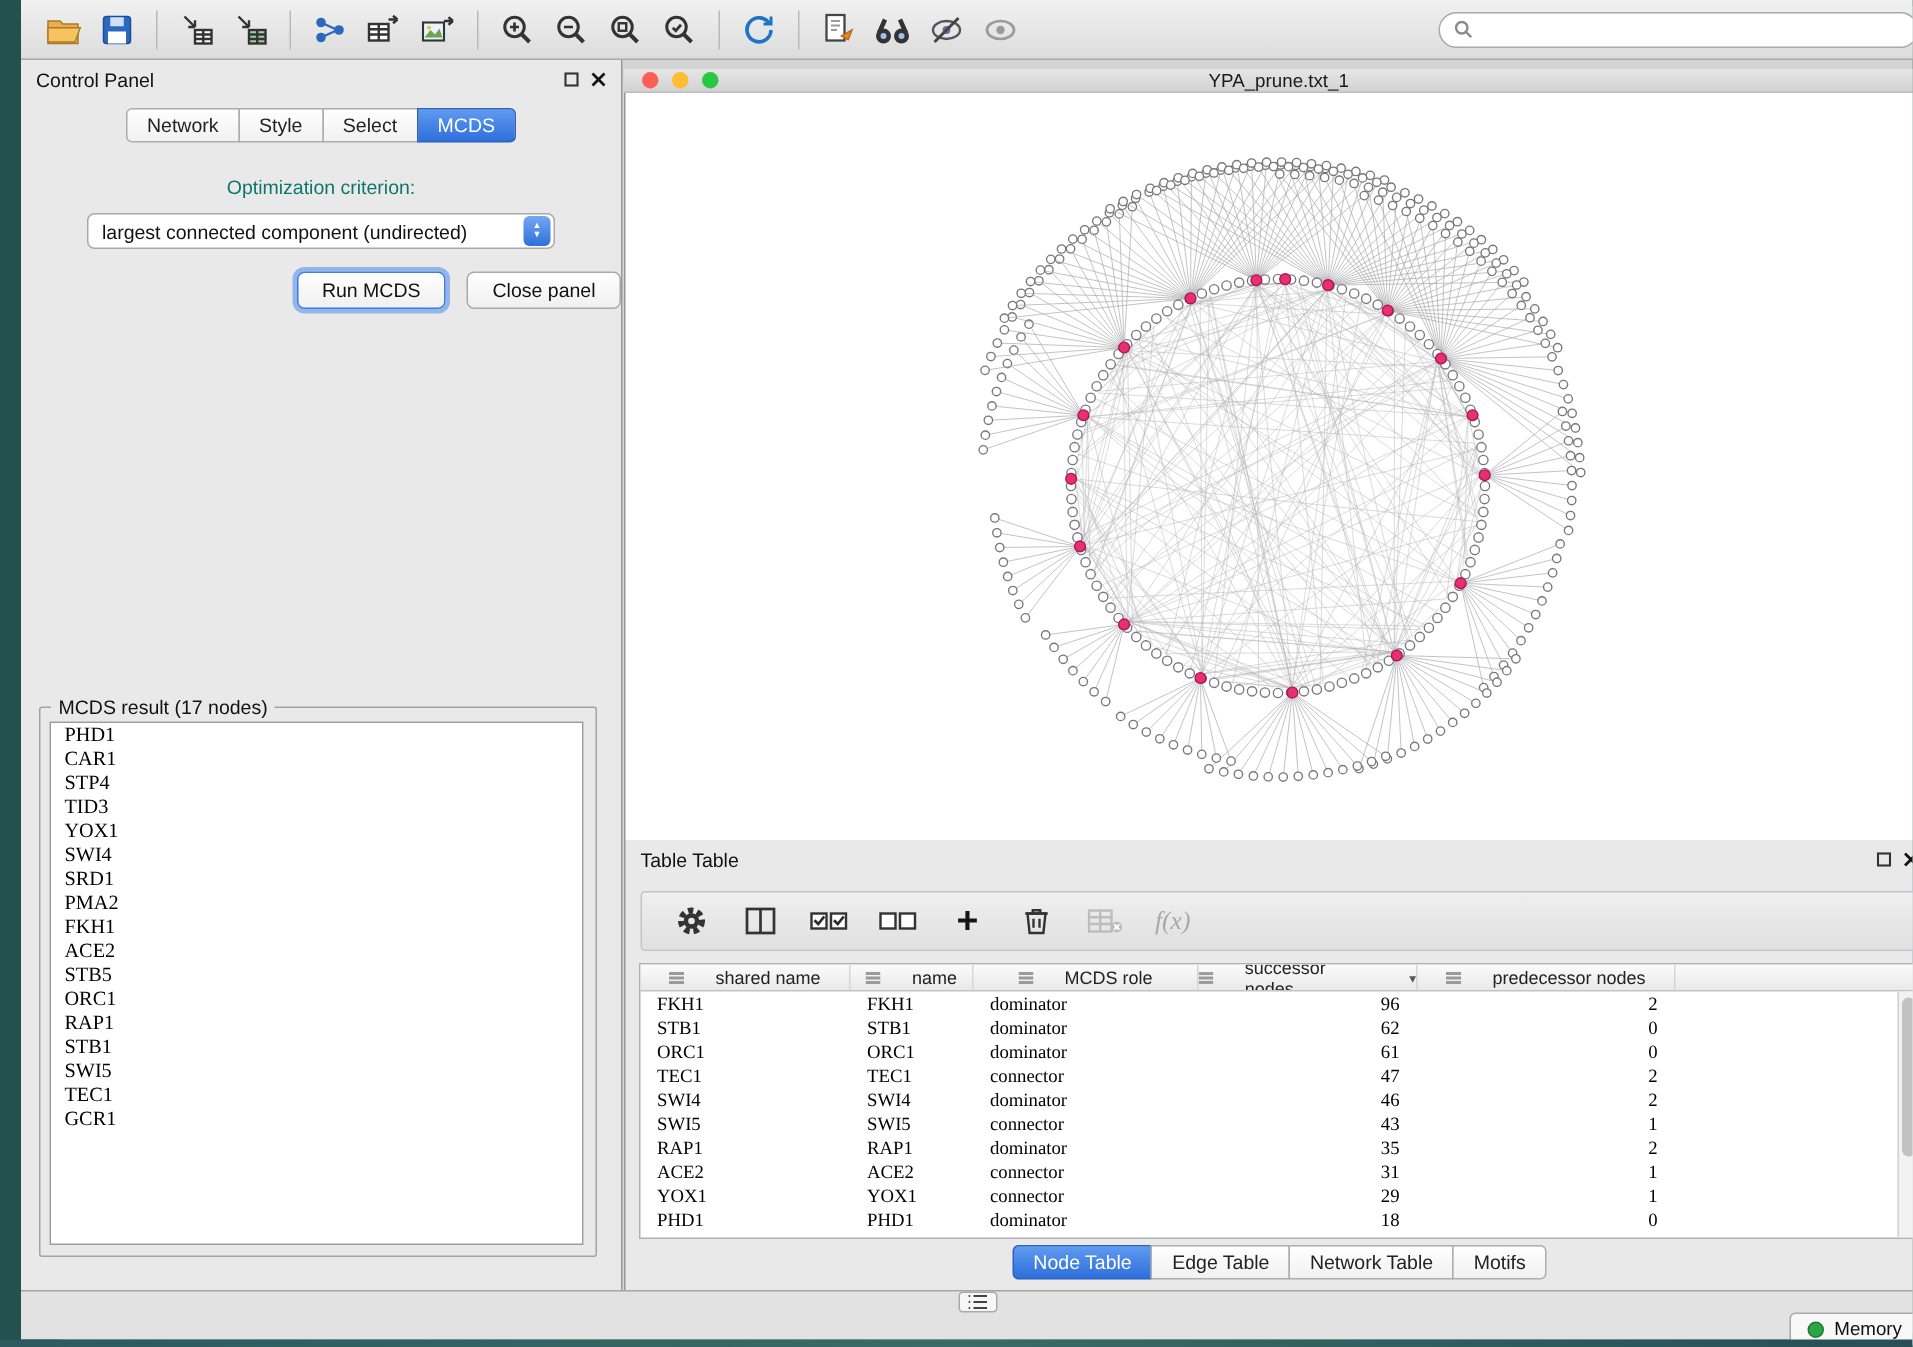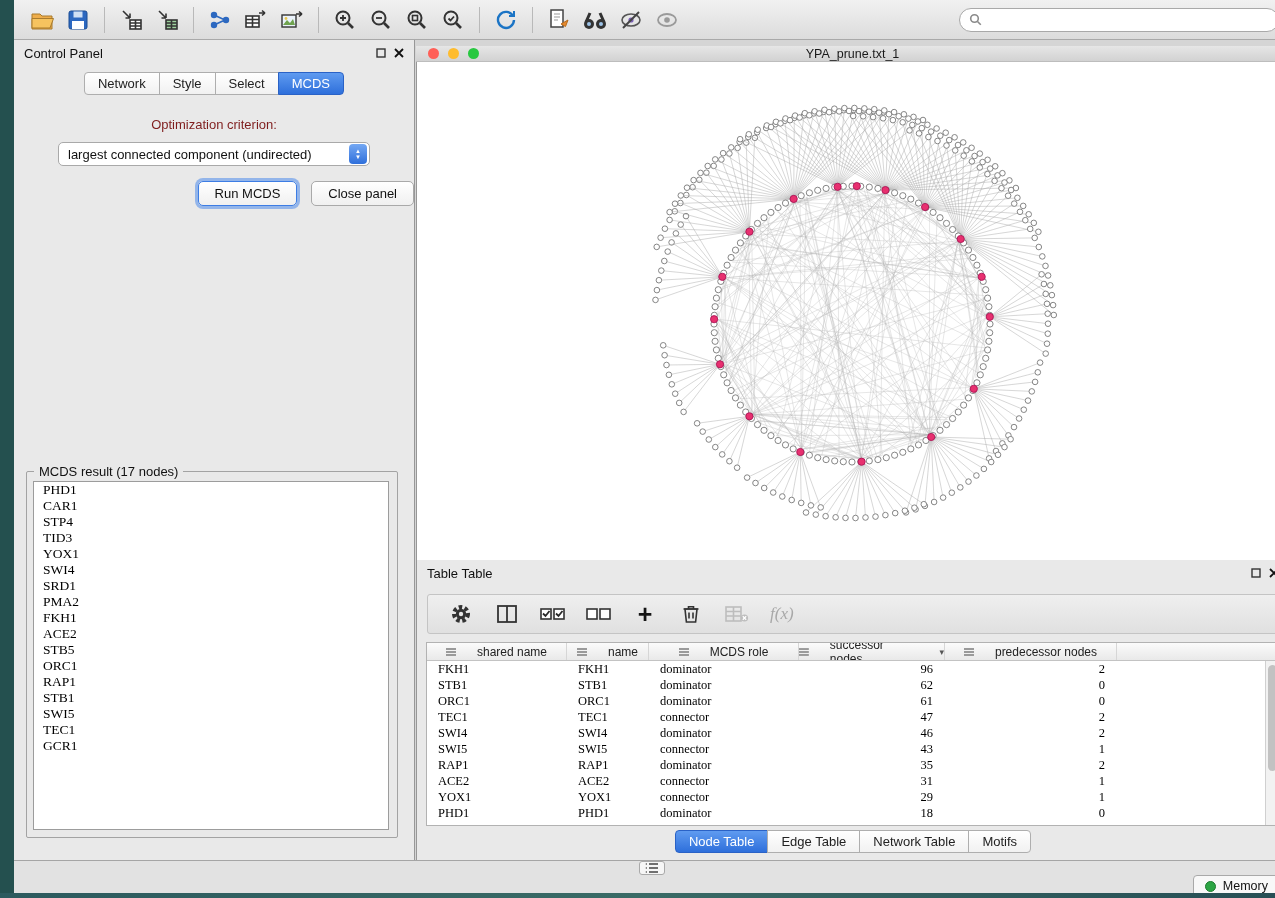--- a/index.html
+++ b/index.html
@@ -21,21 +21,21 @@
   .control-panel { position:absolute; left:0; top:40px; width:401px; height:820px;
     background:#e9e9e9; border-right:1px solid #979797; }
   .panel-header { height:26px; display:flex; align-items:center; padding:0 10px; font-size:13px; color:#111; }
   .panel-header .ph-icons { margin-left:auto; display:flex; gap:8px; align-items:center; }
   .cp-tabs { display:flex; justify-content:center; margin-top:6px; }
   .tab { padding:3px 13px; background:linear-gradient(#ffffff,#f1f1f1); border:1px solid #aeaeae;
     margin-left:-1px; font-size:13px; color:#222; }
   .tab:first-child { border-radius:4px 0 0 4px; margin-left:0; }
   .tab:last-child { border-radius:0 4px 4px 0; }
   .tab.active { background:linear-gradient(#5f9bf0,#2e6fdb); color:#fff; border-color:#2a62c6; }
-  .opt-label { text-align:center; margin-top:22px; font-size:13px; color:#7f1d1d; }
+  .opt-label { text-align:center; margin-top:22px; font-size:13px; color:#0f766e; }
   .dropdown { margin:10px auto 0; width:312px; height:24px; background:#fff; border:1px solid #a9a9a9;
     border-radius:5px; display:flex; align-items:center; }
   .dd-text { flex:1; font-size:13px; padding-left:9px; color:#111; white-space:nowrap; }
   .dd-stepper { width:18px; height:20px; margin-right:2px; border-radius:4px;
     background:linear-gradient(#74a8f3,#2e6fdb); color:#fff; display:flex; flex-direction:column;
     align-items:center; justify-content:center; font-size:6px; line-height:6px; }
   .btn-row { display:flex; justify-content:flex-end; gap:14px; margin-top:15px; }
   .btn { padding:4px 16px; font-size:13px; color:#111; background:linear-gradient(#ffffff,#f0f0f0);
     border:1px solid #a9a9a9; border-radius:5px; }
   .btn.focused { box-shadow:0 0 0 3px rgba(77,138,235,.55); border-color:#3d7de4; }

